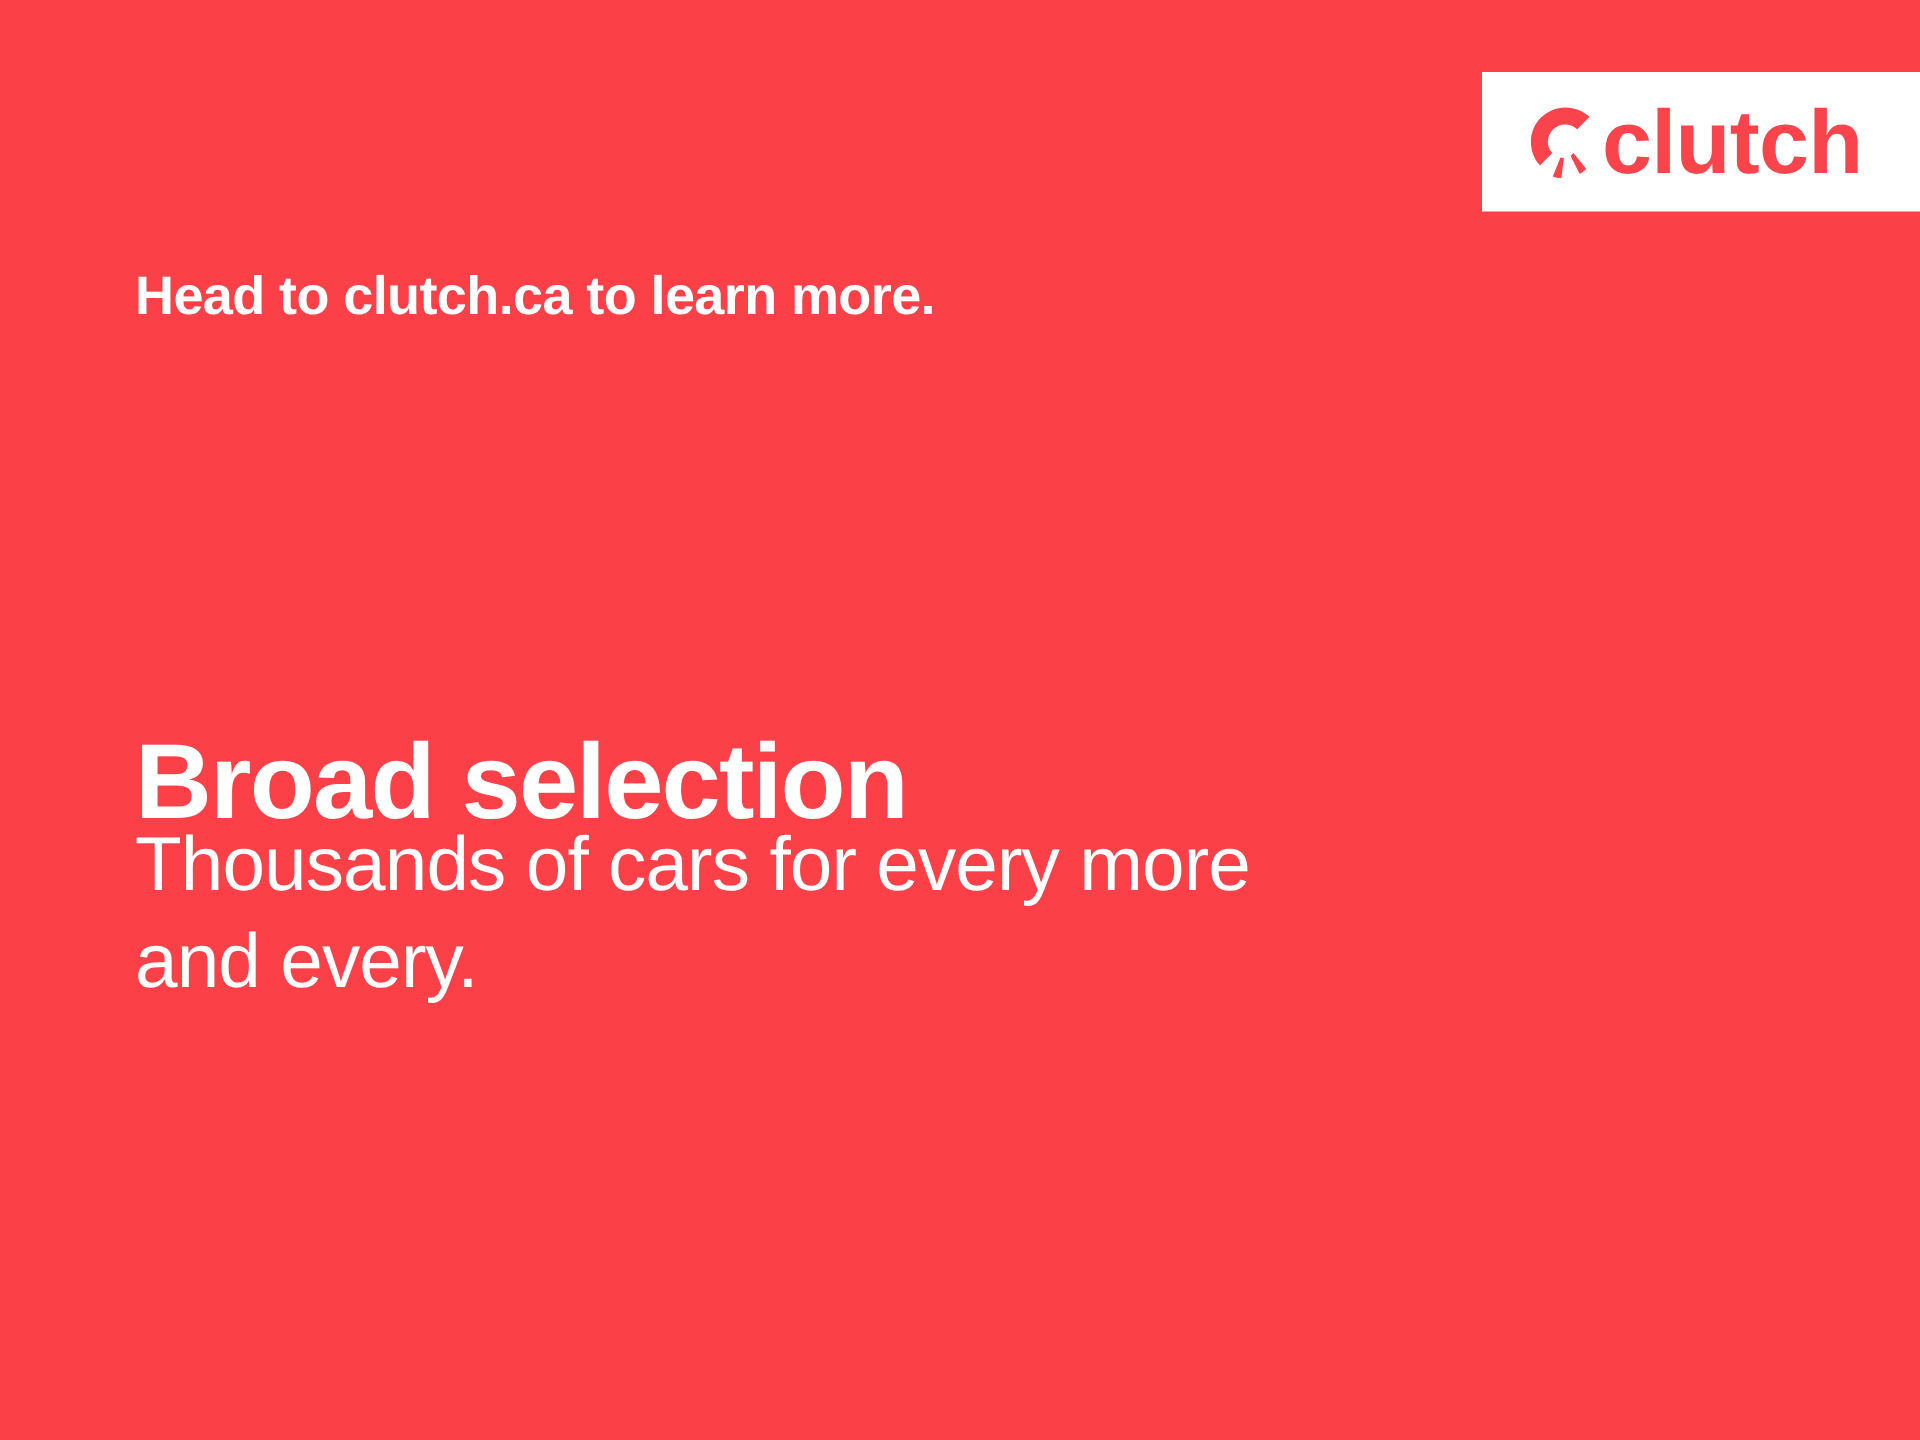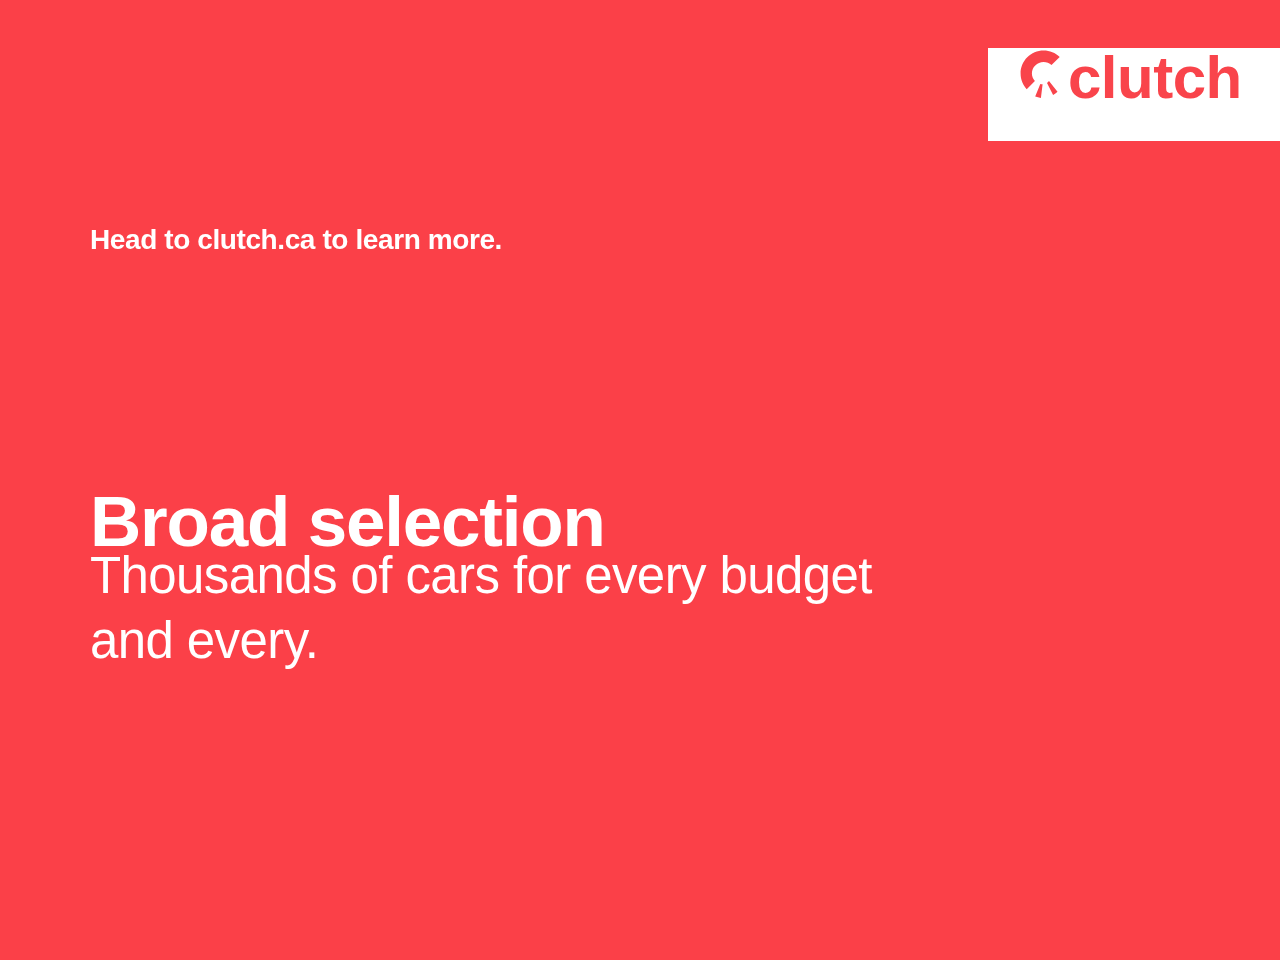--- a/index.html
+++ b/index.html
@@ -22,20 +22,21 @@
 
   
   #logo-plate {
     position: absolute;
     left: 988px;
     top: 48px;
     width: 292px;
     height: 93px;
     background: #FFFFFF;
     display: flex;
+    align-items: center;
     padding-left: 32px;
     box-sizing: border-box;
   }
   #logo-mark {
     display: block;
     width: 46px;
     height: 50px;
     flex: 0 0 auto;
     margin-right: 2px;
     margin-top: 2px;
@@ -48,27 +49,26 @@
     letter-spacing: -0.5px;
     color: #F9444B;
     white-space: nowrap;
   }
 
   
   #eyebrow {
     position: absolute;
     left: 90px;
     top: 176px;
-    font-size: 28px;
+    font-size: 36px;
     font-weight: 700;
     line-height: 1.15;
     color: #FFFFFF;
     letter-spacing: -0.4px;
     white-space: nowrap;
-    margin-top: 48px;
   }
   #headline {
     position: absolute;
     left: 90px;
     top: 437px;
     font-size: 71px;
     font-weight: 700;
     line-height: 1.05;
     color: #FFFFFF;
     letter-spacing: -1.2px;
@@ -102,17 +102,17 @@
       <path fill="#F9444B" d="M27.0 32.9l6.1 12.1c1.6-0.9 3.1-2.0 4.4-3.3l-8.5-10.7c-0.6 0.7-1.3 1.4-2.0 1.9z"></path>
     </svg>
     <span id="logo-word">clutch</span>
   </div>
 
   <div id="eyebrow">Head to clutch.ca to learn more.</div>
 
   <h1 id="headline">Broad selection</h1>
 
   <div id="subhead">
-    <span class="ln">Thousands of cars for every budget</span>
+    <span class="ln">Thousands of cars for every more</span>
     <span class="ln">and every.</span>
   </div>
 
 </div>
 
 </body></html>

